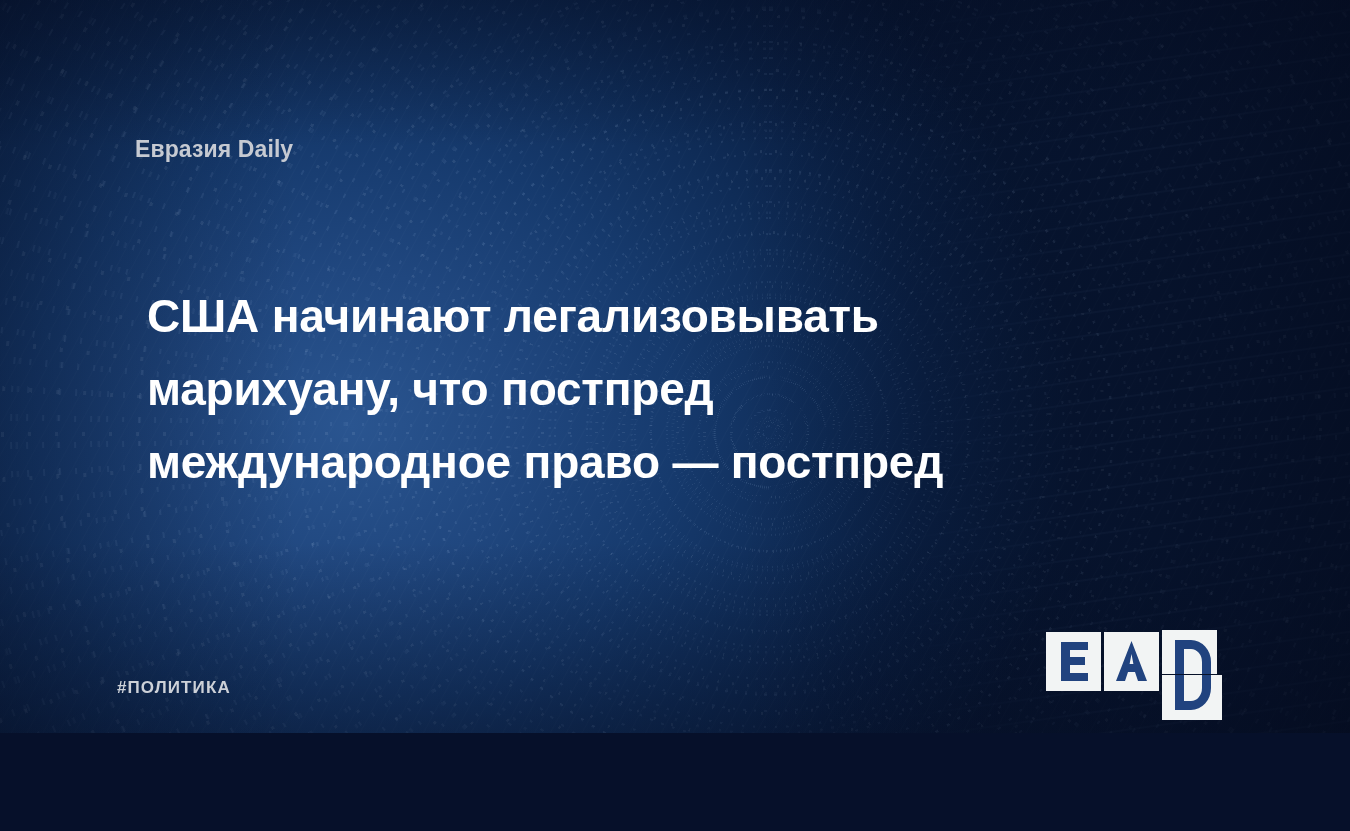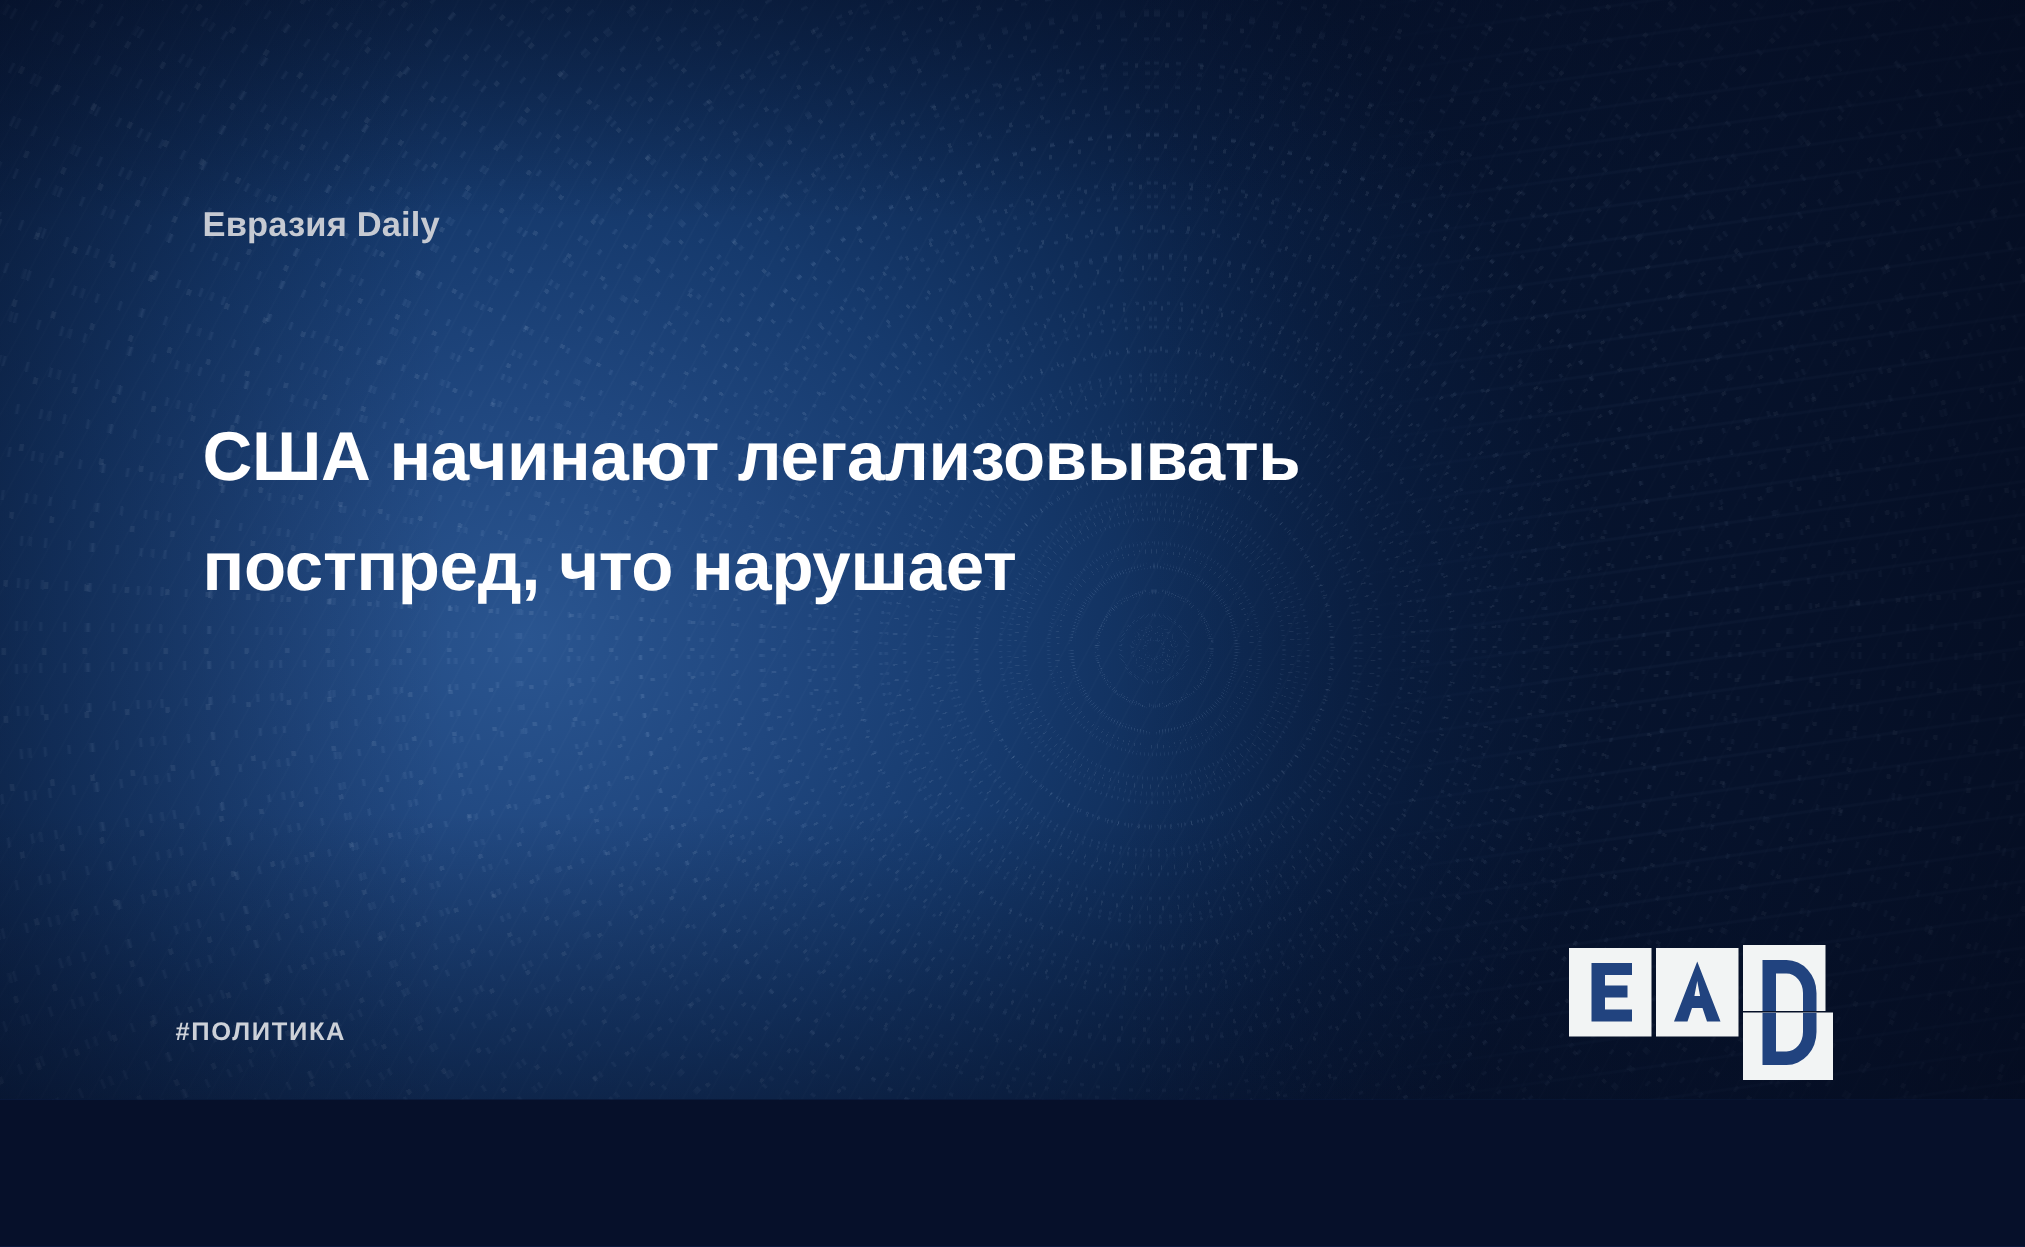--- a/index.html
+++ b/index.html
@@ -147,21 +147,21 @@
     color: #c6cad2;
     letter-spacing: 0.1px;
     white-space: nowrap;
   }
 
   .headline {
     position: absolute;
     left: 135px;
     top: 268px;
     width: 1000px;
-    margin: 0;
+    margin: 12px;
     font-size: 46px;
     font-weight: bold;
     line-height: 73px;
     color: #ffffff;
     letter-spacing: -0.2px;
   }
   .headline-line { display: block; white-space: nowrap; }
 
   .hashtag {
     position: absolute;
@@ -207,21 +207,22 @@
   <div class="bg-streaks-right"></div>
   <div class="bg-grain"></div>
   <div class="bg-vignette"></div>
 
   <div class="content">
 
     <div class="brand">Евразия Daily</div>
 
     <h1 class="headline">
       <span class="headline-line">США начинают легализовывать</span>
-      <span class="headline-line">постпред, что нарушает</span>
+      <span class="headline-line">марихуану, что постпред</span>
+      <span class="headline-line">международное право — постпред</span>
     </h1>
 
     <div class="hashtag">#ПОЛИТИКА</div>
 
     <div class="logo">
 
       <div class="logo-tile e">
         <svg viewBox="0 0 55 59" xmlns="http://www.w3.org/2000/svg" aria-hidden="true">
           <path d="M15 10 H42 V18 H24 V25 H39 V33 H24 V41 H42 V49 H15 Z" fill="#21437f"></path>
         </svg>

